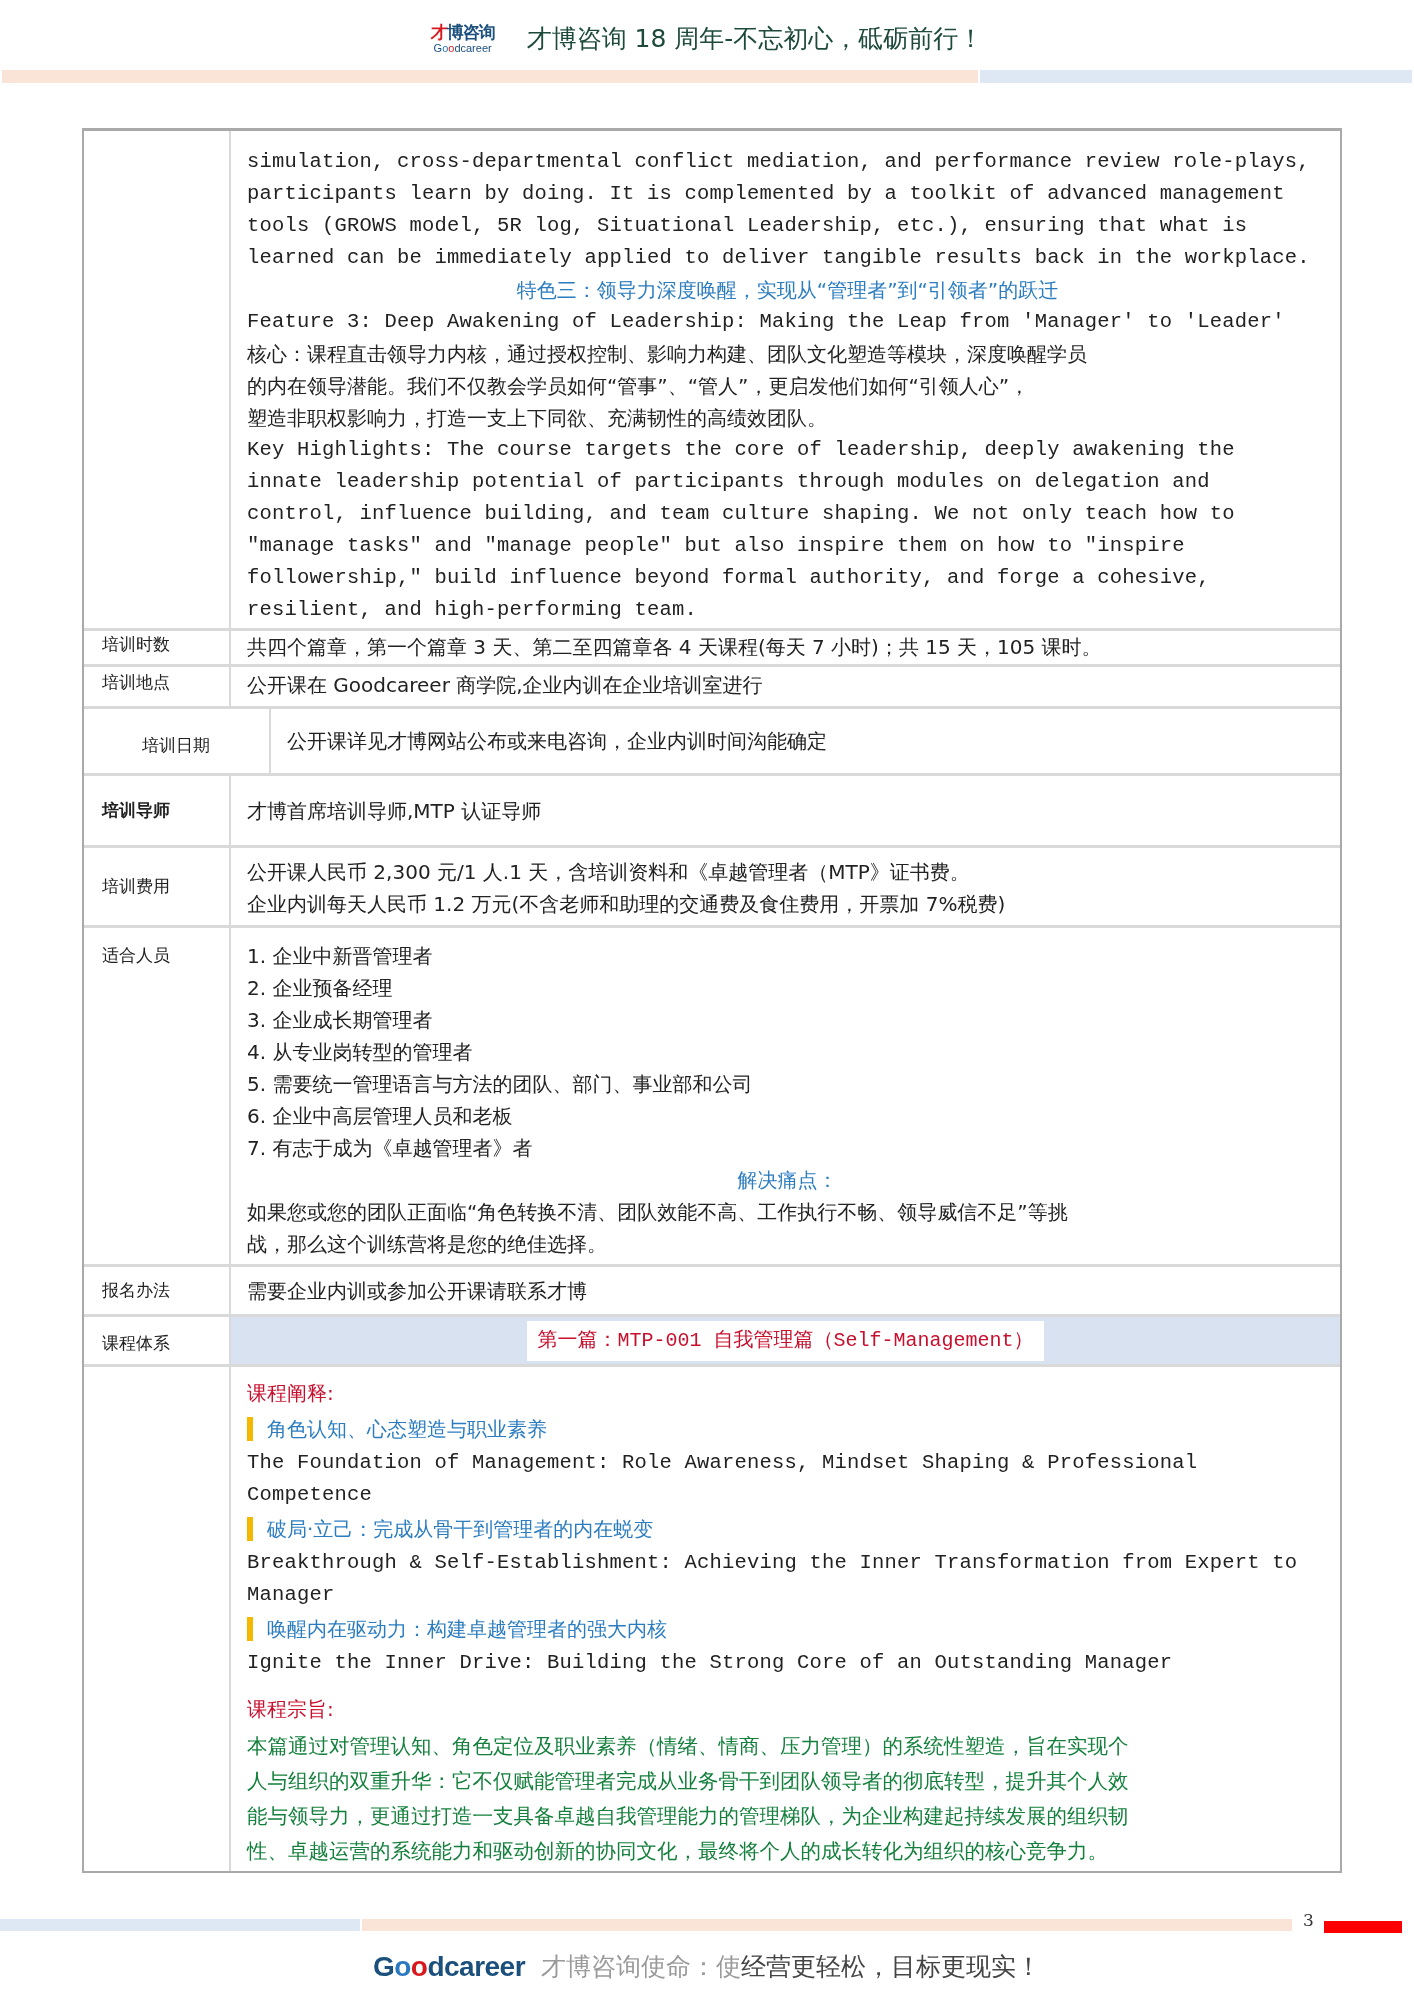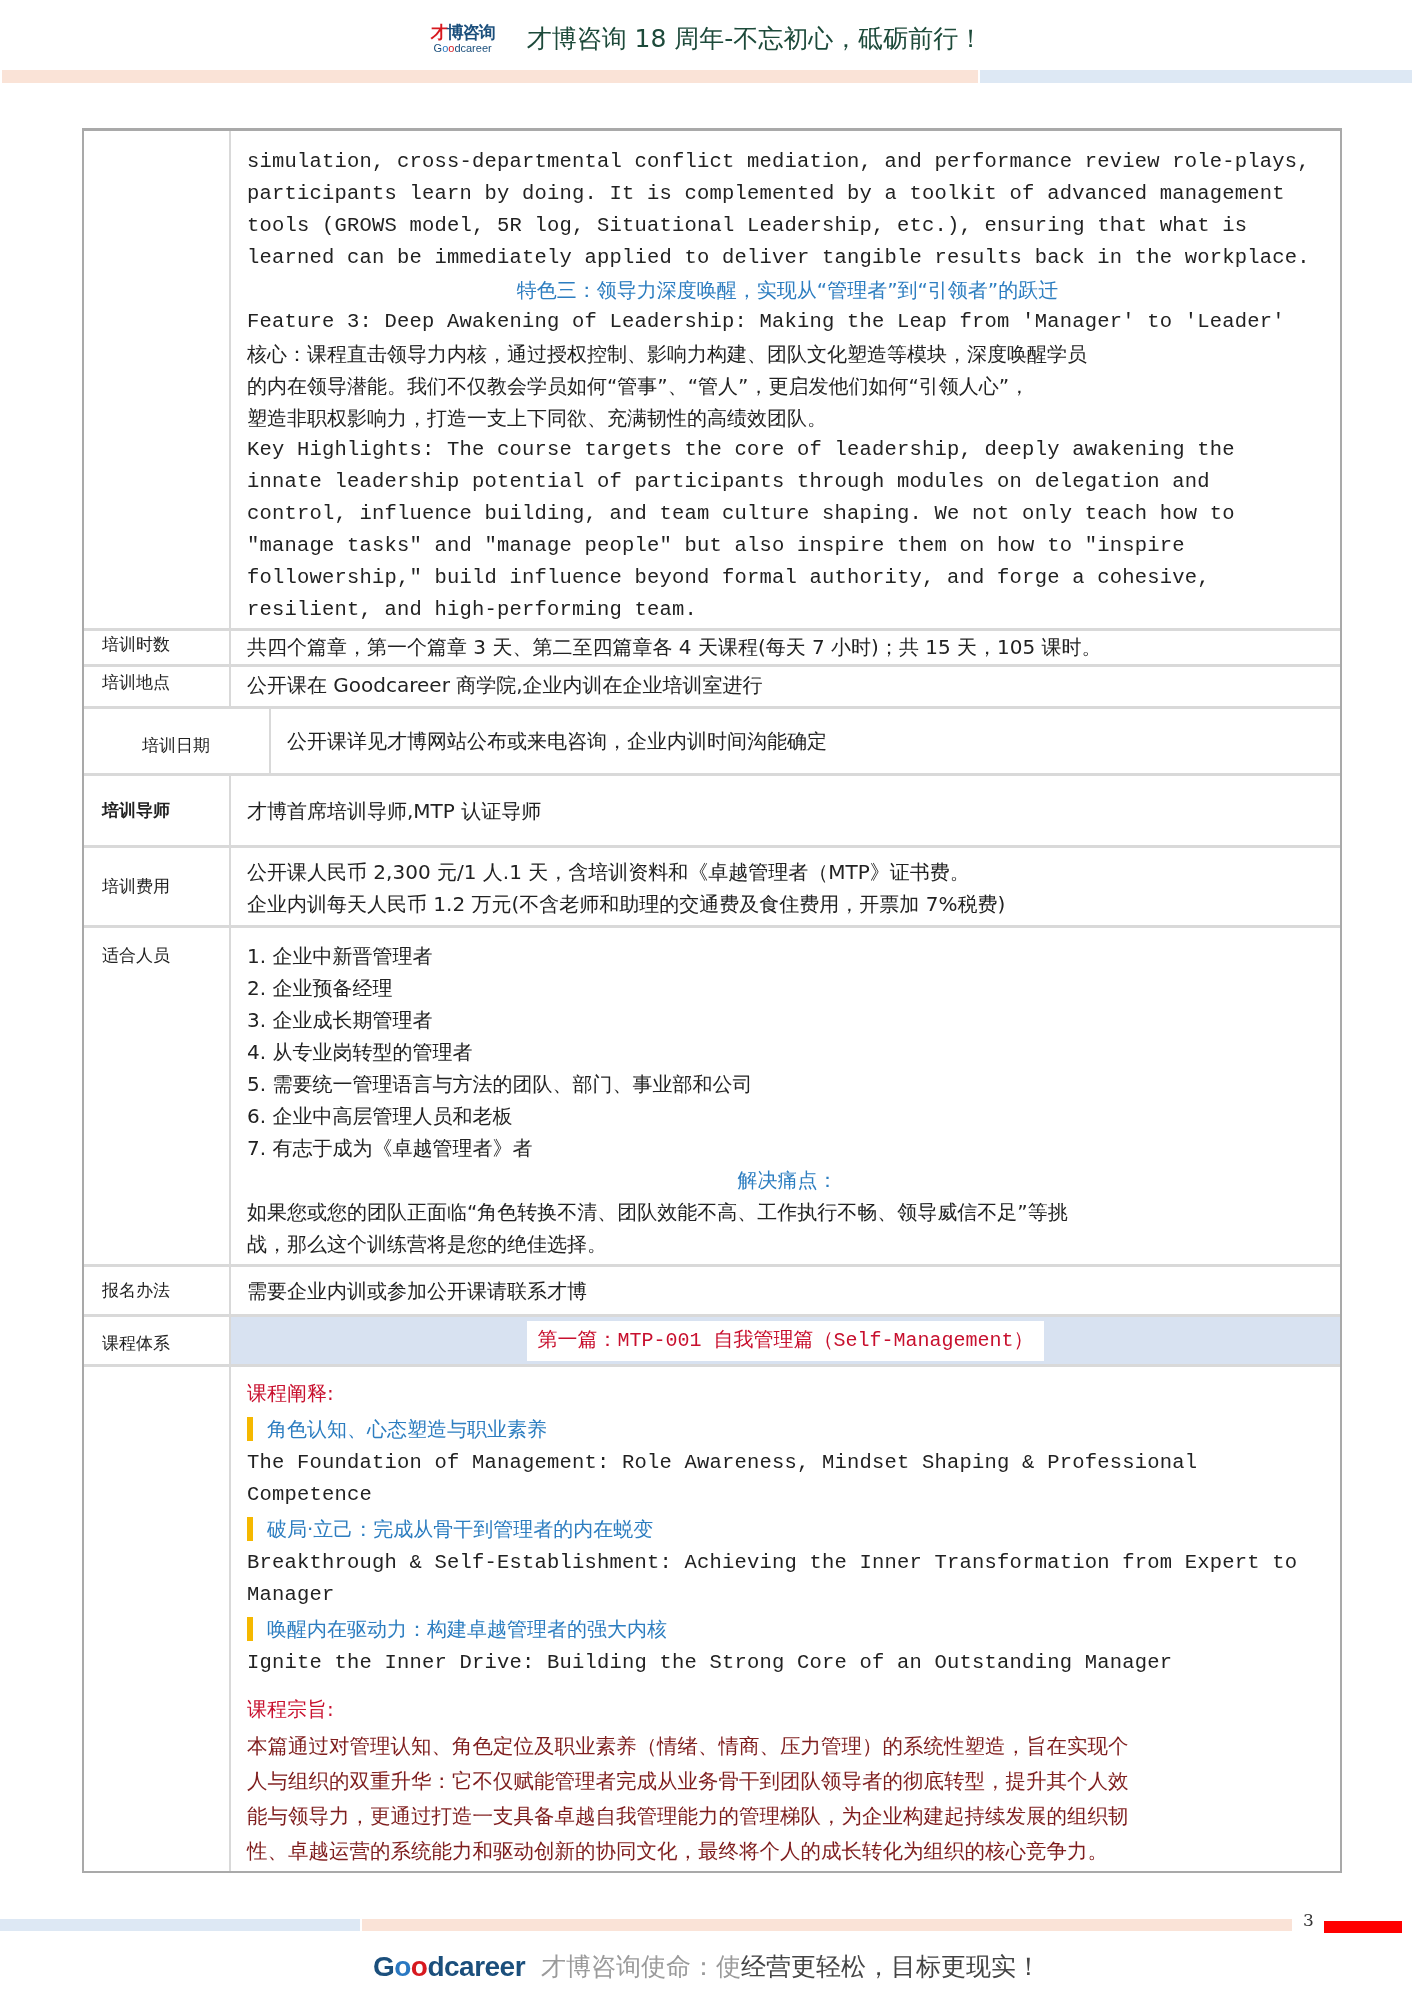--- a/index.html
+++ b/index.html
@@ -29,21 +29,21 @@
     .en { font-family: "Liberation Mono", "DejaVu Sans Mono", monospace; font-size: 20.5px; line-height: 32px; letter-spacing: 0.2px; color: #222; }
     .cn { font-family: "DejaVu Sans", sans-serif; font-size: 20px; line-height: 32px; color: #222; }
     .blue-text { color: #2c7dc0; text-align: center; }
     .red-text { color: #c8102e; }
     .vcenter { display: flex; align-items: center; }
 
     .course-banner { background: #d8e2f1; display: flex; justify-content: center; align-items: center; padding: 0; }
     .course-banner .tag { background: #ffffff; color: #c8102e; font-family: "Liberation Mono", monospace; font-size: 20px; padding: 4px 10px; }
     .bullet-line { display: flex; align-items: center; }
     .bullet-bar { display: inline-block; width: 6px; height: 24px; background: #f5b800; margin-right: 14px; }
-    .para-cn { font-family: "DejaVu Sans", sans-serif; font-size: 20.5px; line-height: 35px; color: #7f1d1d; text-align: justify; }
+    .para-cn { font-family: "DejaVu Sans", sans-serif; font-size: 20.5px; line-height: 35px; color: #15803d; text-align: justify; }
 
     
     .footer-bar { position: absolute; top: 1919px; height: 12px; }
     .footer-bar.blue { left: 0; width: 360px; background: #dde8f4; }
     .footer-bar.peach { left: 362px; width: 930px; background: #fae3d7; }
     .page-num { position: absolute; top: 1910px; left: 1303px; font-size: 17px; color: #333; font-family: "DejaVu Serif", serif; }
     .red-mark { position: absolute; top: 1921px; left: 1324px; width: 78px; height: 12px; background: #ff0000; }
     .footer-slogan { position: absolute; top: 1950px; left: 0; width: 1414px; display: flex; justify-content: center; align-items: center; gap: 16px; }
     .footer-logo { font-family: "Liberation Sans", sans-serif; font-size: 28px; font-weight: bold; color: #1b4f7c; letter-spacing: -0.5px; }
     .footer-logo .o1 { color: #2a78c2; }

